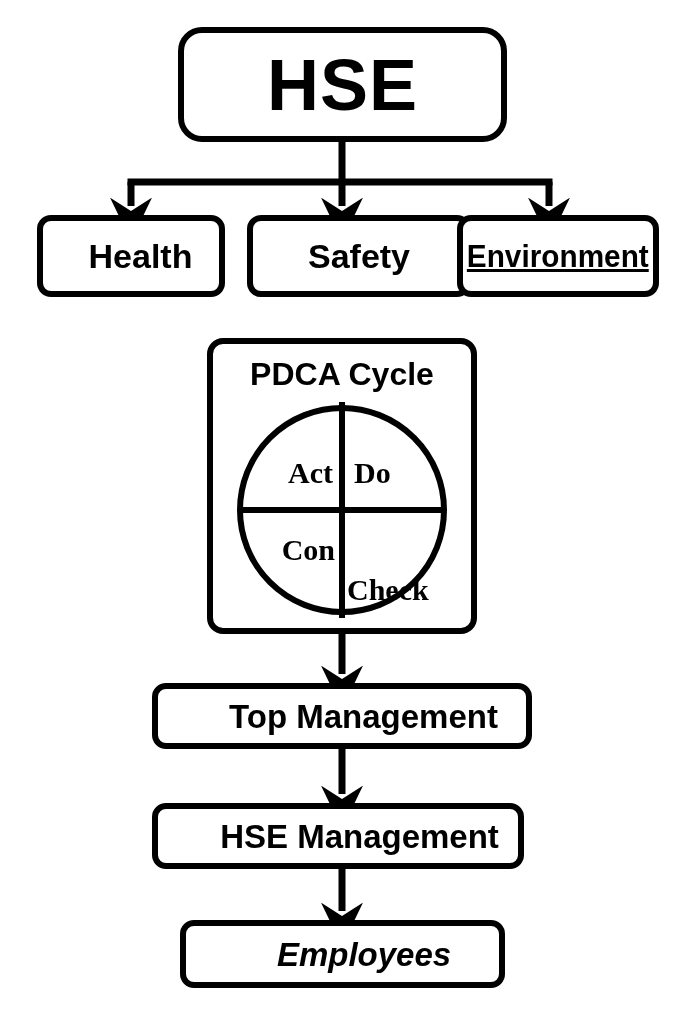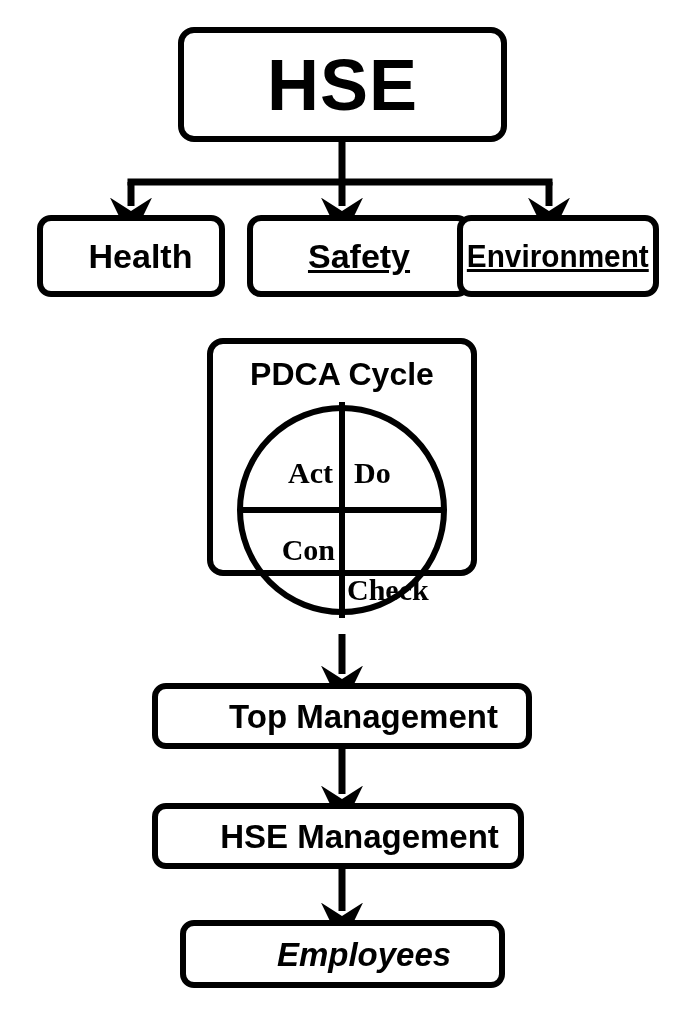--- a/index.html
+++ b/index.html
@@ -41,38 +41,38 @@
     white-space: nowrap;
   }
   .node-text {
     display: block;
     line-height: 1;
   }
 
   
   #hse-root {
     left: 178px; top: 27px; width: 329px; height: 115px;
-    border-radius: 16px;
+    border-radius: 24px;
   }
   #hse-root .node-text { font-size: 72px; letter-spacing: 1px; }
 
   
   .pillar { top: 215px; height: 82px; }
   #pillar-health      { left: 37px;  width: 188px; padding-left: 19px; }
-  #pillar-safety      { left: 247px; width: 224px; text-decoration: underline; }
+  #pillar-safety      { left: 247px; width: 224px; }
   #pillar-environment { left: 457px; width: 202px; text-decoration: underline; }
   .pillar .node-text { font-size: 34px; }
   #pillar-environment .node-text {
     font-size: 32px;
     transform: scaleX(0.93);
   }
 
   
   #pdca-box {
-    left: 207px; top: 338px; width: 270px; height: 238px;
+    left: 207px; top: 338px; width: 270px; height: 296px;
     display: block;
     border-radius: 16px;
   }
   #pdca-title {
     position: absolute;
     left: 0; right: 0; top: 14px;
     text-align: center;
     font-size: 32px;
     font-weight: 700;
     color: #000;

